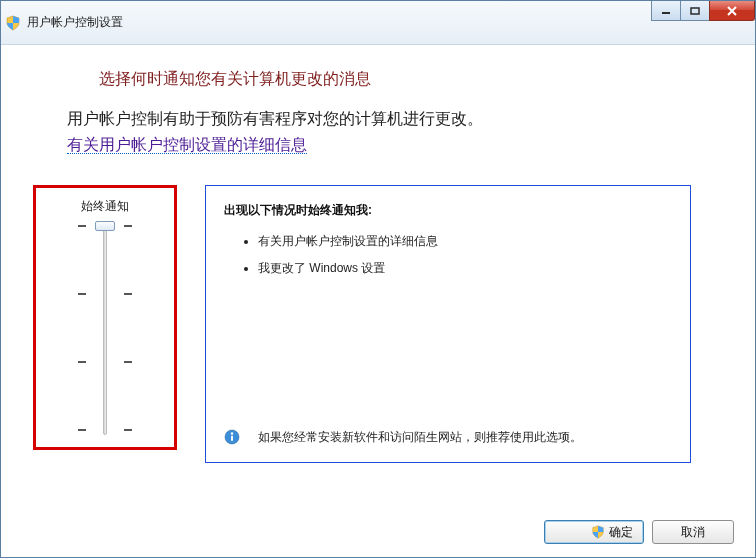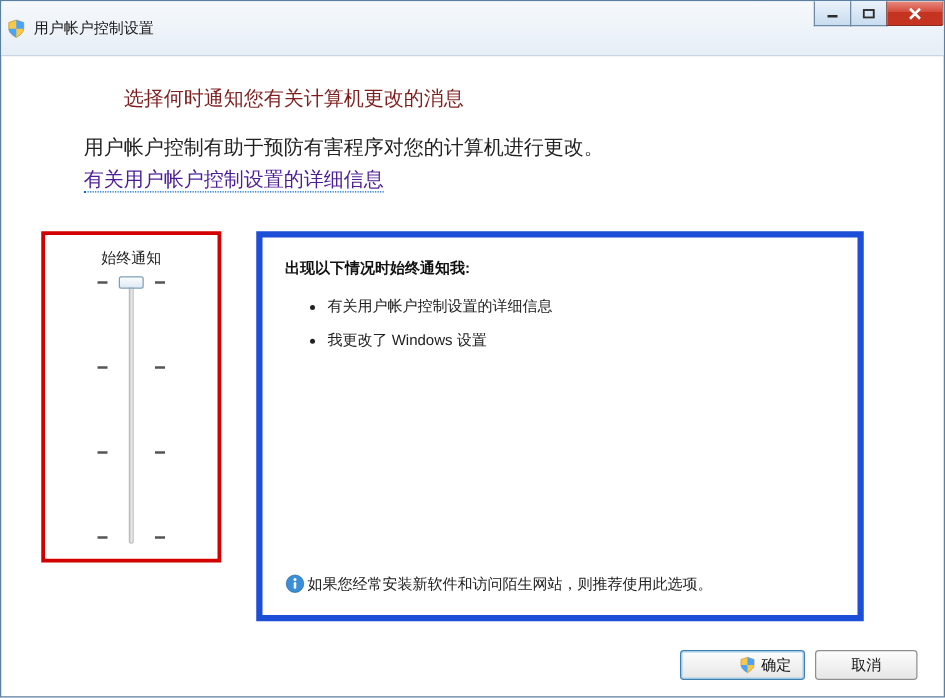--- a/index.html
+++ b/index.html
@@ -116,24 +116,24 @@
     top: -4px;
     width: 20px; height: 10px;
     background: linear-gradient(to bottom, #fbfdff, #dfe9f3);
     border: 1px solid #7f9db9;
     border-radius: 2px;
     cursor: pointer;
   }
   .info-panel {
     margin-left: 28px;
     width: 486px;
-    border: 5px solid #1d4ed8;
+    border: 1px solid #1d4ed8;
     background: #fff;
     padding: 16px 18px 14px 18px;
-    height: 312px;
+    height: 278px;
     position: relative;
   }
   .info-title {
     font-size: 12px;
     color: #111;
     margin-bottom: 14px;
   }
   .info-list {
     list-style: disc;
     margin-left: 34px;
@@ -141,21 +141,21 @@
   }
   .info-list li {
     margin-bottom: 10px;
     font-size: 12px;
   }
   .recommend-row {
     position: absolute;
     left: 18px; right: 18px; bottom: 16px;
     display: flex;
     align-items: flex-start;
-    gap: 2px;
+    gap: 18px;
   }
   .info-icon-svg {
     flex: 0 0 16px;
     width: 16px; height: 16px;
     margin-top: 1px;
   }
   .recommend-text {
     font-size: 12px;
     color: #222;
     line-height: 1.5;

